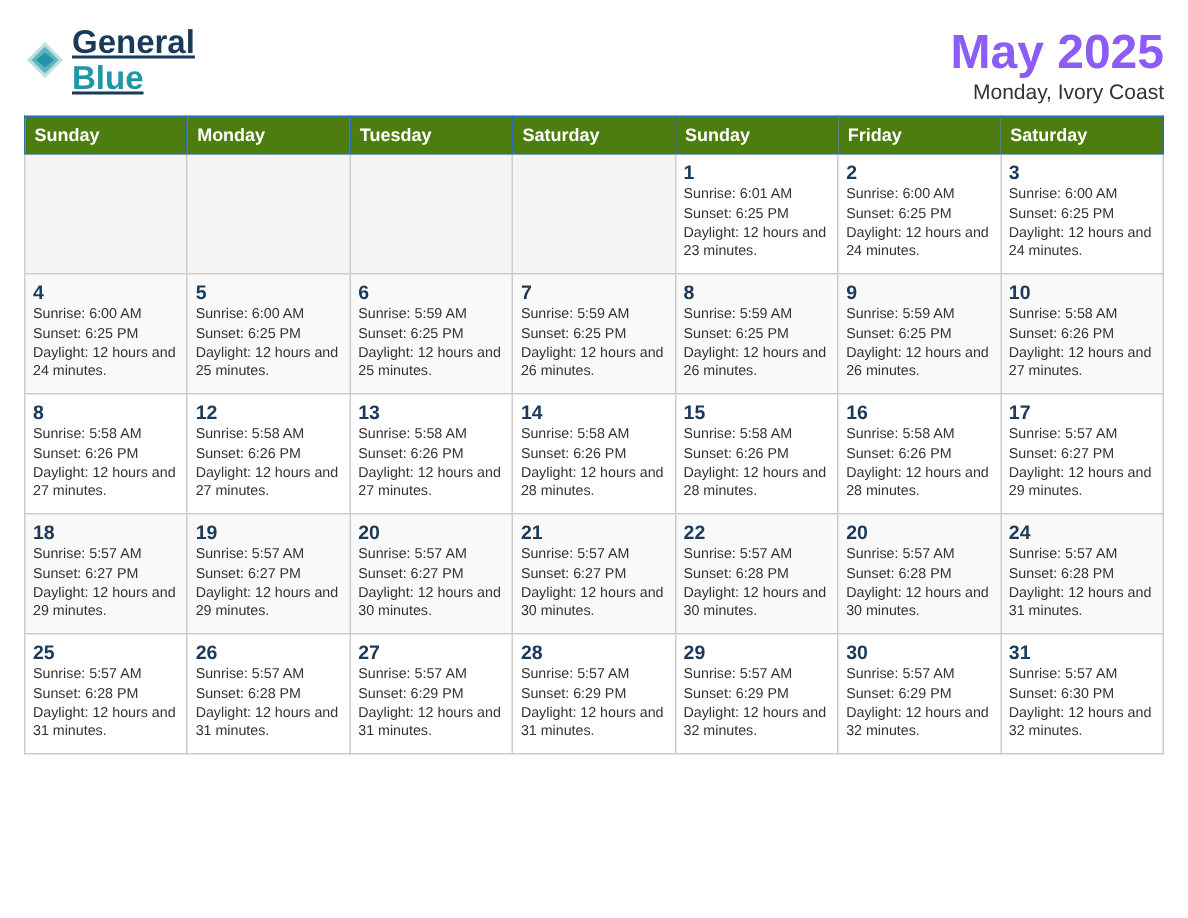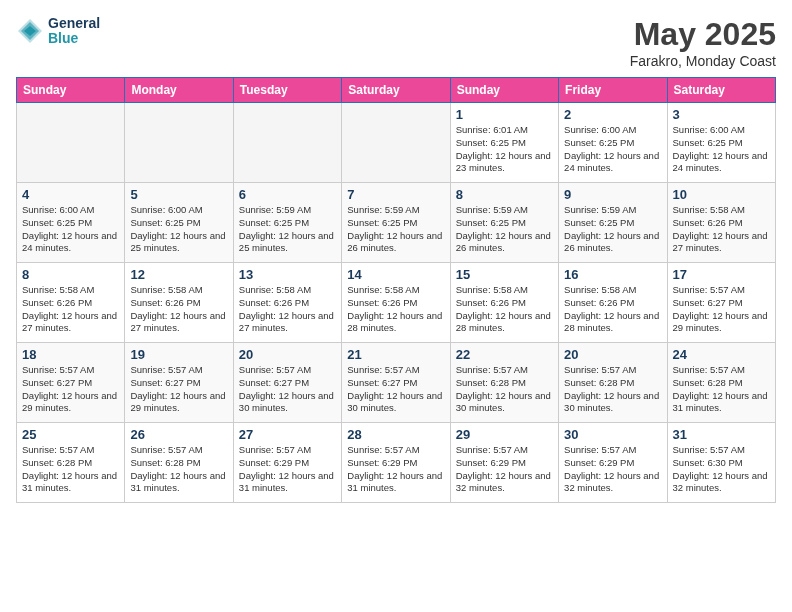--- a/index.html
+++ b/index.html
@@ -15,51 +15,52 @@
       justify-content: space-between;
       align-items: flex-start;
       margin-bottom: 8px;
     }
     .logo {
       display: flex;
       align-items: center;
       gap: 4px;
     }
     .logo-text {
-      font-size: 14px;
+      font-size: 22px;
       font-weight: bold;
       color: #1a3a5c;
       line-height: 1.1;
+      text-decoration: underline;
     }
     .logo-text span {
       color: #2196a8;
       margin-top: 36px;
     }
     .logo-icon {
       width: 28px;
       height: 28px;
     }
     .title-block {
       text-align: right;
     }
     .month-title {
       font-size: 32px;
       font-weight: bold;
-      color: #404040;
+      color: #8b5cf6;
     }
     .location-title {
       font-size: 14px;
       color: #333;
     }
     table {
       width: 100%;
       border-collapse: collapse;
     }
     th {
-      background-color: #ec4899;
+      background-color: #4d7c0f;
       color: #fff;
       font-size: 12px;
       font-weight: bold;
       padding: 5px 6px;
       text-align: left;
       border: 1px solid #2a6db5;
     }
     td {
       border: 1px solid #ccc;
       vertical-align: top;
@@ -99,21 +100,21 @@
       <polygon points="14,5 23,14 14,23 5,14" fill="#2196a8" opacity="0.6"></polygon>
       <polygon points="14,9 20,14 14,19 8,14" fill="#2196a8"></polygon>
     </svg>
     <div class="logo-text">
       <div>General</div>
       <div><span>Blue</span></div>
     </div>
   </div>
   <div class="title-block">
     <div class="month-title">May 2025</div>
-    <div class="location-title">Farakro, Monday Coast</div>
+    <div class="location-title">Monday, Ivory Coast</div>
   </div>
 </div>
 
 <table>
   <thead>
     <tr>
     <th>Sunday</th>
         <th>Monday</th>
         <th>Tuesday</th>
         <th>Saturday</th>

